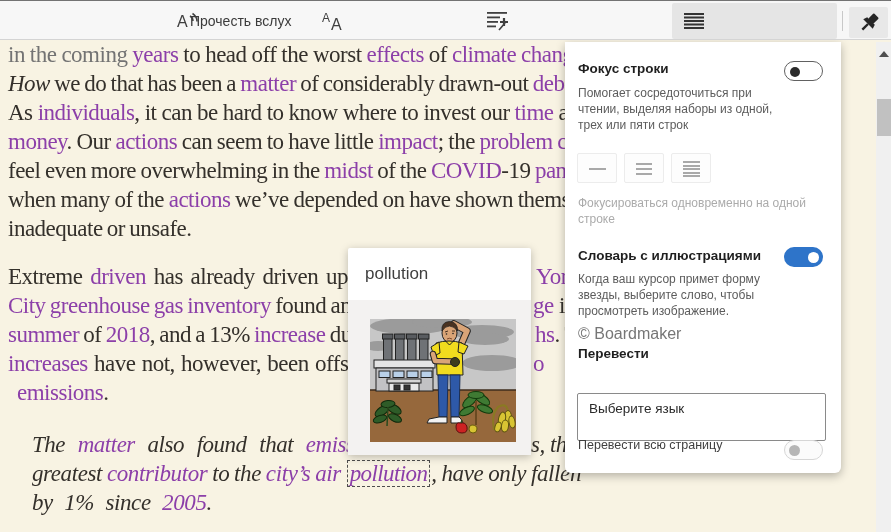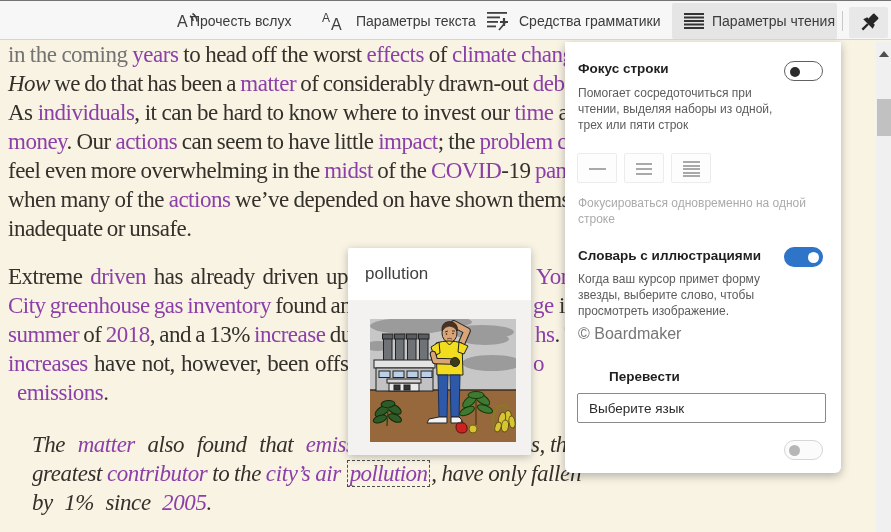--- a/index.html
+++ b/index.html
@@ -192,61 +192,59 @@
       <div class="fl" style="left:11px;top:17.5px;width:17px;"></div>
       <div class="fl" style="left:11px;top:21px;width:17px;"></div>
     </div>
   <div class="pdesc" style="top:153px;color:#ababab;">Фокусироваться одновременно на одной<br>строке</div>
   <div class="ptitle" style="top:206px;text-align:center;">Словарь с иллюстрациями</div>
   <div class="toggle tg-on" style="top:205px;">
       <div class="knob"></div>
     </div>
   <div class="pdesc" style="top:229px;">Когда ваш курсор примет форму<br>звезды, выберите слово, чтобы<br>просмотреть изображение.</div>
   <div class="pdesc" style="top:284px;font-size:16px;color:#767676;">© Boardmaker</div>
-  <div class="ptitle" style="top:327px;margin-left:31px;">Перевести</div>
-  <div class="abs" style="left:12px;top:351px;width:249px;height:30px;border:1px solid #8a8a8a;border-radius:2px;background:#fff;box-sizing:border-box;">
+  <div class="ptitle" style="top:304px;">Перевести</div>
+  <div class="abs" style="left:12px;top:351px;width:249px;height:48px;border:1px solid #8a8a8a;border-radius:2px;background:#fff;box-sizing:border-box;">
     <div class="abs" style="left:11px;top:7px;font-size:13.5px;color:#2b2b2b;">Выберите язык</div>
   </div>
+  <div class="abs" style="left:13px;top:396px;font-size:12.5px;color:#3f3f3f;">Перевести всю страницу</div>
   <div class="toggle tg-dis" style="top:398px;">
       <div class="knob"></div>
     </div>
 </div>
 
 <div id="toolbar">
   <div id="rdbtn"></div>
   <div id="pinbtn"></div>
   <div id="tbdiv"></div>
   <svg class="abs" style="left:177px;top:10px;" width="22" height="20" viewBox="0 0 22 20">
     <text x="0" y="16" font-size="16" fill="#404040" font-family="Liberation Sans">A</text>
     <path d="M13 5 a6 6 0 0 1 3 5" stroke="#404040" stroke-width="1.5" fill="none"></path>
     <path d="M15.5 2.5 a9.5 9.5 0 0 1 4.5 8" stroke="#404040" stroke-width="1.5" fill="none"></path>
   </svg>
   <div class="tbtxt" style="left:190px;">Прочесть вслух</div>
   <svg class="abs" style="left:322px;top:9px;" width="28" height="24" viewBox="0 0 28 24">
     <text x="0" y="12" font-size="12" fill="#404040" font-family="Liberation Sans">A</text>
     <text x="9" y="20" font-size="16" fill="#404040" font-family="Liberation Sans">A</text>
   </svg>
-  <div class="tbtxt" style="left:356px;">Параметры текста</div>
   <svg class="abs" style="left:487px;top:11px;" width="24" height="19" viewBox="0 0 24 19">
     <rect x="0" y="0" width="20" height="1.8" fill="#404040"></rect>
     <rect x="0" y="4.5" width="13" height="1.8" fill="#404040"></rect>
     <rect x="0" y="9" width="11" height="1.8" fill="#404040"></rect>
     <rect x="0" y="13.5" width="9" height="1.8" fill="#404040"></rect>
     <path d="M12 18 L18 11" stroke="#404040" stroke-width="1.6"></path>
     <path d="M17 6 v8 M13 10 h8" stroke="#404040" stroke-width="2.2"></path>
   </svg>
-  <div class="tbtxt" style="left:519px;">Средства грамматики</div>
   <svg class="abs" style="left:684px;top:12px;" width="22" height="16" viewBox="0 0 22 16">
     <rect x="0" y="0" width="20" height="2" fill="#333"></rect>
     <rect x="0" y="3.5" width="20" height="2" fill="#333"></rect>
     <rect x="0" y="7" width="20" height="2" fill="#333"></rect>
     <rect x="0" y="10.5" width="20" height="2" fill="#333"></rect>
     <rect x="0" y="14" width="20" height="2" fill="#333"></rect>
   </svg>
-  <div class="tbtxt" style="left:712px;">Параметры чтения</div>
   <svg class="abs" style="left:857px;top:10px;" width="24" height="24" viewBox="0 0 24 24">
     <g transform="rotate(45 12 12)" fill="#262626">
       <rect x="8.4" y="1.6" width="7.2" height="8.2" rx="1"></rect>
       <path d="M6.6 9.2 h10.8 l1.3 4.2 H5.3 Z"></path>
       <path d="M12 13.4 v8" stroke="#262626" stroke-width="2.4"></path>
     </g>
   </svg>
 </div>
 
 <div id="sbtrack">

